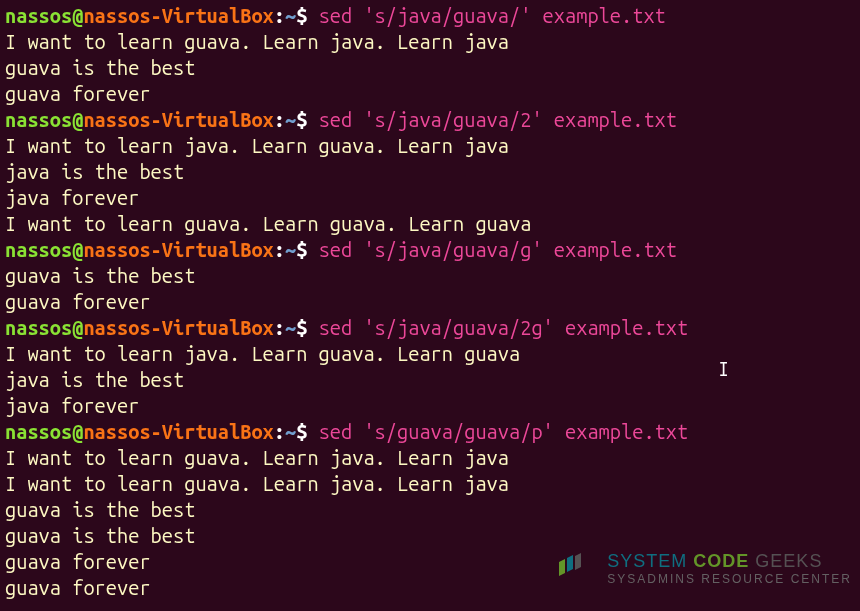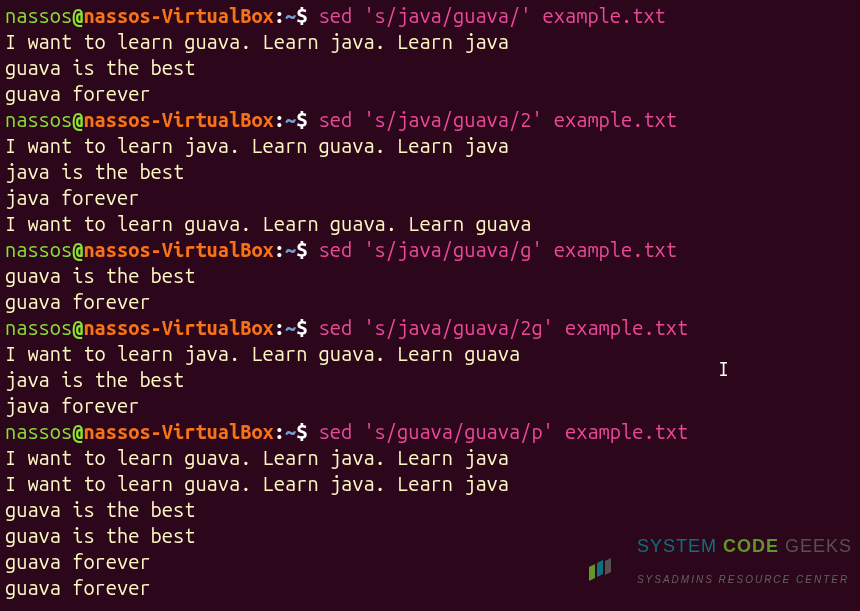--- a/index.html
+++ b/index.html
@@ -11,50 +11,50 @@
       font-size: 20px;
       line-height: 26px;
       color: #ffffff;
       overflow: hidden;
       position: relative;
       padding: 3px 5px;
     }
     .line {
       white-space: pre;
     }
-    .prompt-user { color: #8ae234; font-weight: normal; }
+    .prompt-user { color: #8ae234; font-weight: bold; }
     .prompt-host { color: #f97316; font-weight: bold; }
     .prompt-at { color: #8ae234; font-weight: bold; }
     .prompt-colon { color: #ffffff; font-weight: bold; }
     .prompt-path { color: #729fcf; font-weight: bold; }
     .prompt-dollar { color: #ffffff; font-weight: bold; }
     .cmd { color: #ec4899; }
     .out { color: #fef9c3; }
     .cursor {
       position: absolute;
       color: #ffffff;
       font-size: 20px;
       left: 718px;
       top: 356px;
     }
     .watermark {
       position: absolute;
       right: 8px;
       bottom: 26px;
       display: flex;
-      align-items: flex-end;
+      align-items: flex-start;
       gap: 22px;
       opacity: 0.9;
     }
     .wm-icon svg { display: block; }
     .wm-text { display: flex; flex-direction: column; line-height: 1; }
     .wm-main { font-family: Arial, sans-serif; font-size: 18px; letter-spacing: 1px; color: #0c7a8c; }
     .wm-main .w2 { color: #6aa52a; font-weight: 600; }
     .wm-main .w3 { color: #5a5a5a; font-weight: 300; }
-    .wm-sub { font-family: Arial, sans-serif; font-size: 10px; letter-spacing: 2px; color: #6a6a6a; margin-top: 20px; font-style: italic; }
+    .wm-sub { font-family: Arial, sans-serif; font-size: 12px; letter-spacing: 2px; color: #6a6a6a; margin-top: 3px; }
   </style>
 </head>
 <body>
 
 <div id="terminal">
     <div class="line"><span><span class="prompt-user">nassos</span><span class="prompt-at">@</span><span class="prompt-host">nassos-VirtualBox</span><span class="prompt-colon">:</span><span class="prompt-path">~</span><span class="prompt-dollar">$</span></span> <span class="cmd">sed 's/java/guava/' example.txt</span></div>
     <div class="line out">I want to learn guava. Learn java. Learn java</div>
     <div class="line out">guava is the best</div>
     <div class="line out">guava forever</div>
     <div class="line"><span><span class="prompt-user">nassos</span><span class="prompt-at">@</span><span class="prompt-host">nassos-VirtualBox</span><span class="prompt-colon">:</span><span class="prompt-path">~</span><span class="prompt-dollar">$</span></span> <span class="cmd">sed 's/java/guava/2' example.txt</span></div>

